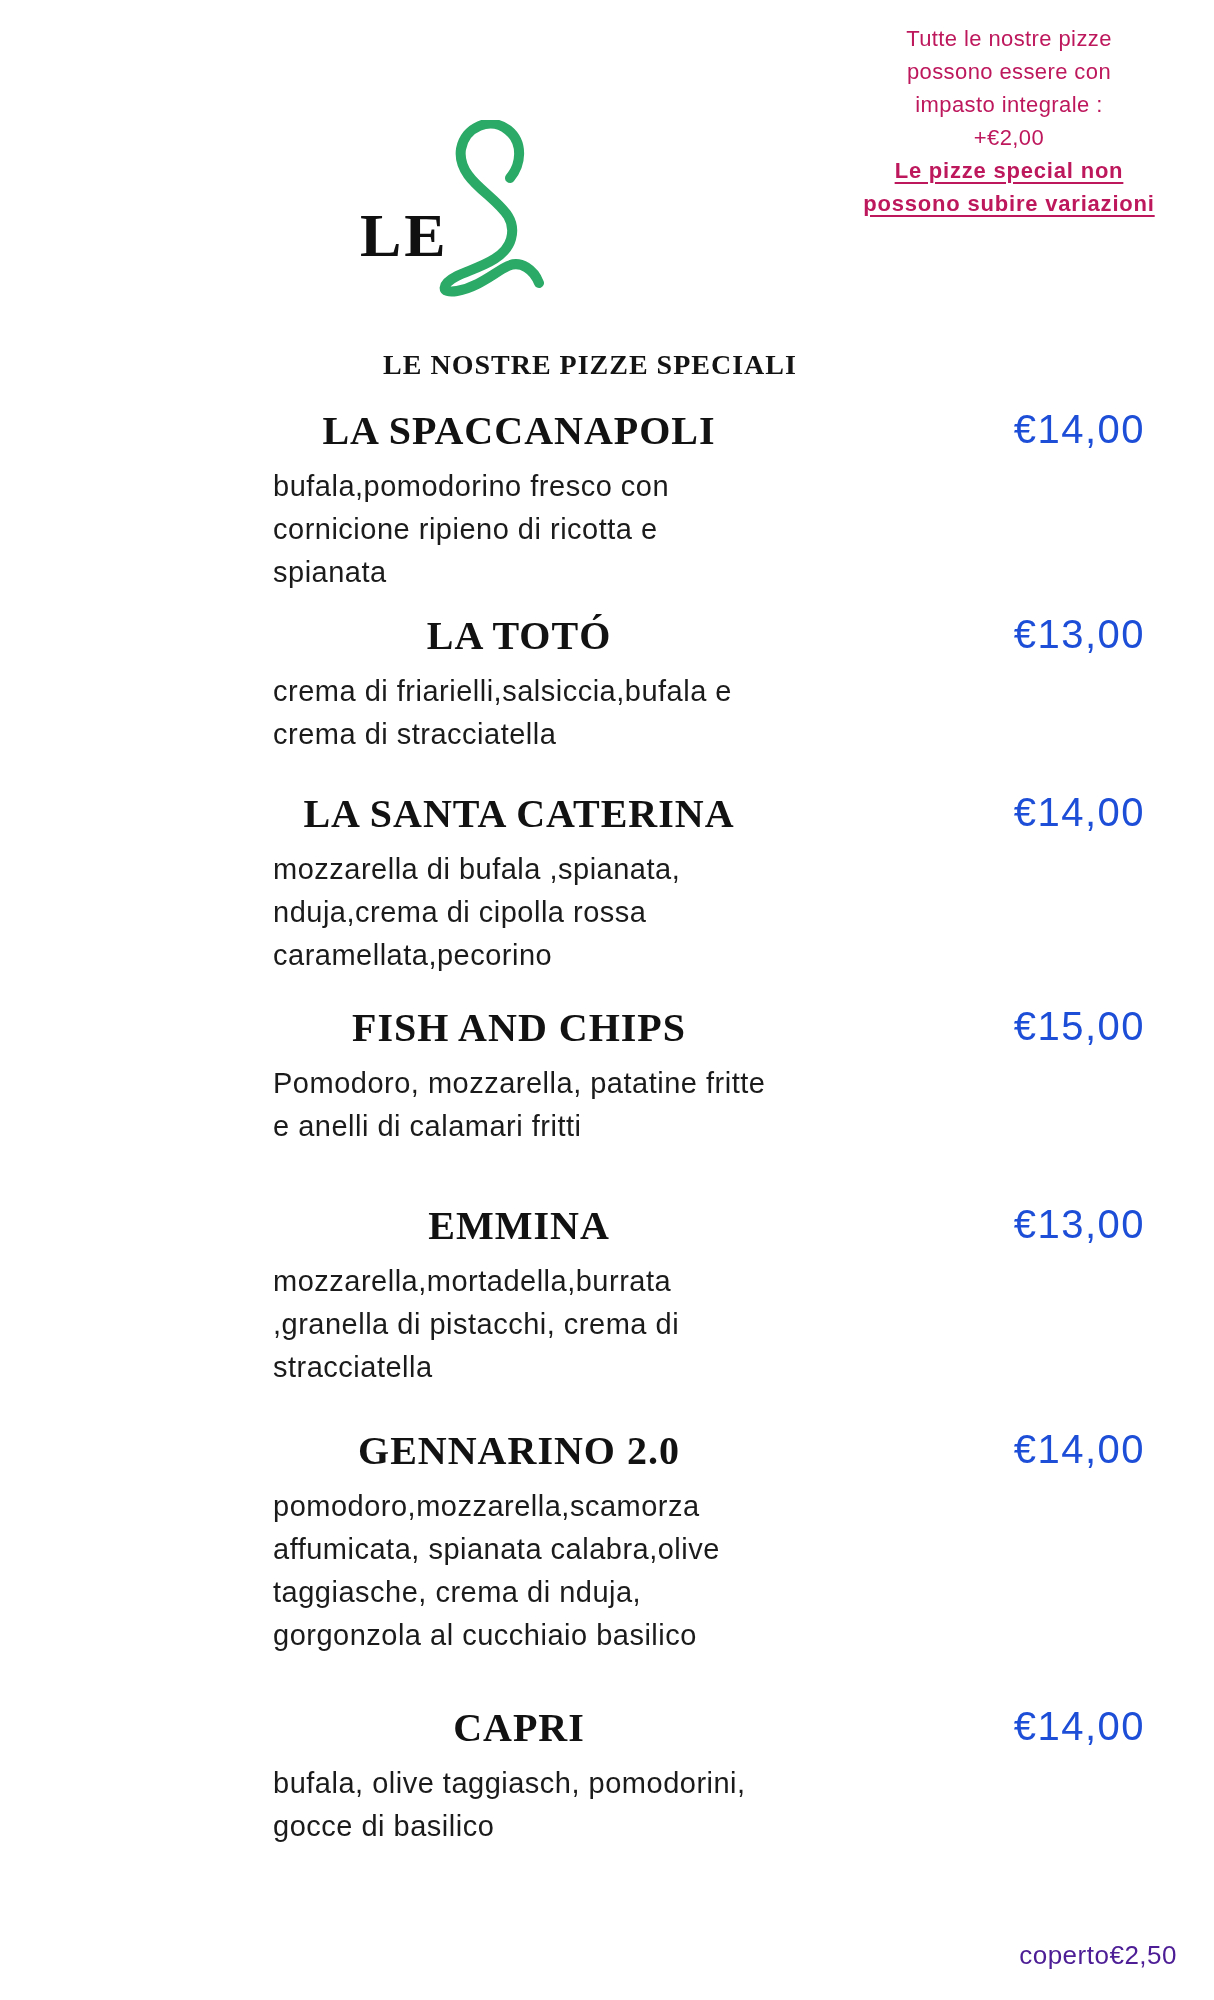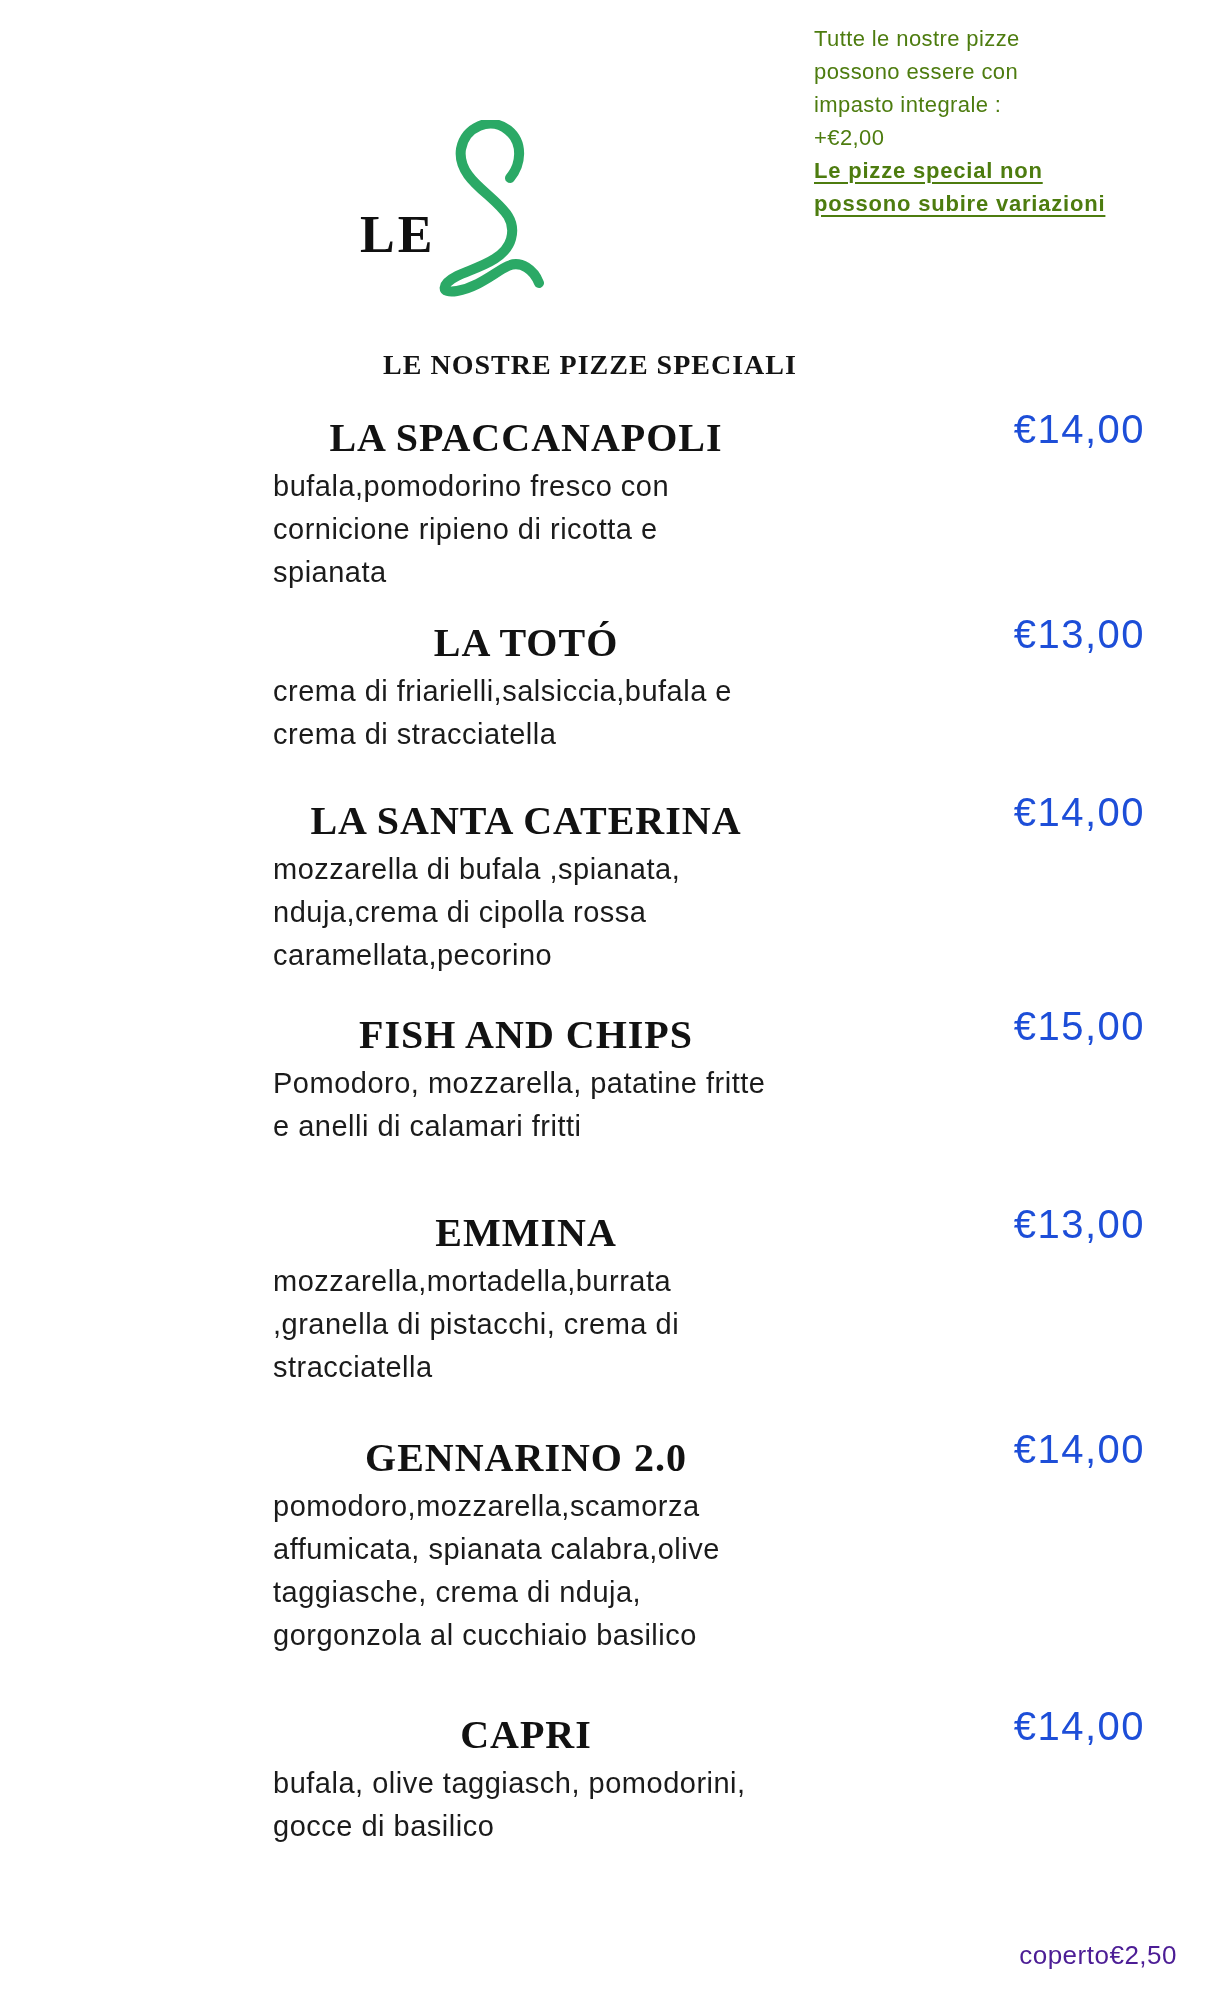--- a/index.html
+++ b/index.html
@@ -13,24 +13,25 @@
     color: #141414;
     font-family: "Liberation Sans", sans-serif;
   }
 
   
   .note {
     position: absolute;
     top: 22px;
     right: 10px;
     width: 390px;
+    text-align: center;
     font-size: 22px;
     line-height: 33px;
     letter-spacing: 0.4px;
-    color: #4d7c0f;
+    color: #be185d;
   }
   .note .bold-underline {
     font-weight: 700;
     text-decoration: underline;
     text-decoration-thickness: 2px;
     text-underline-offset: 4px;
     letter-spacing: 0.8px;
   }
 
   
@@ -39,21 +40,21 @@
     top: 110px;
     left: 350px;
     width: 540px;
     height: 200px;
   }
   .logo .word {
     position: absolute;
     top: 94px;
     font-family: "Liberation Serif", serif;
     font-weight: 700;
-    font-size: 52px;
+    font-size: 62px;
     line-height: 62px;
     letter-spacing: 3px;
     color: #101010;
   }
   .logo .word.le { left: 10px; }
   .logo .word.pecial { left: 242px; }
   .logo .script-s {
     position: absolute;
     left: 88px;
     top: 10px;
@@ -76,21 +77,21 @@
   }
 
   
   .menu-list { position: absolute; top: 0; left: 0; width: 100%; height: 100%; }
   .item { position: absolute; left: 0; width: 100%; }
   .item-name {
     position: absolute;
     left: 265px;
     top: 0;
     width: 500px;
-    margin: 11px;
+    margin: 4px;
     text-align: center;
     font-family: "Liberation Serif", serif;
     font-weight: 700;
     font-size: 40px;
     line-height: 44px;
     letter-spacing: 1px;
     color: #121212;
     white-space: nowrap;
   }
   .item-price {

